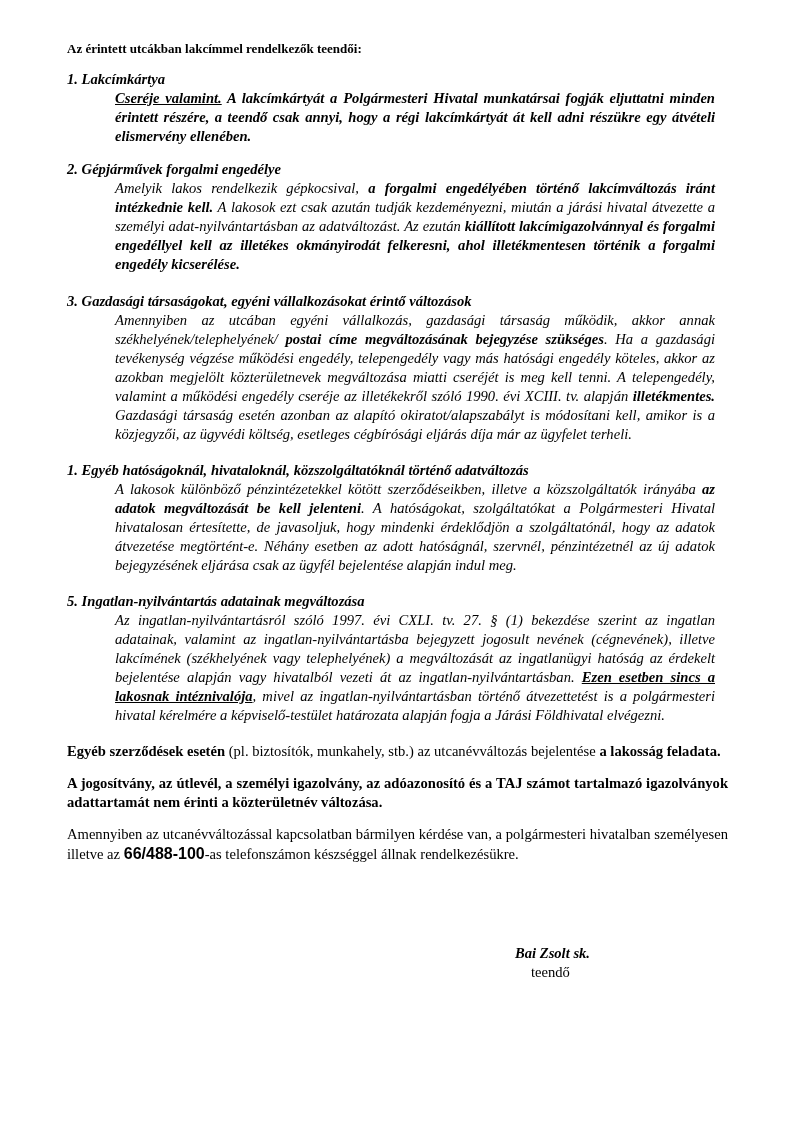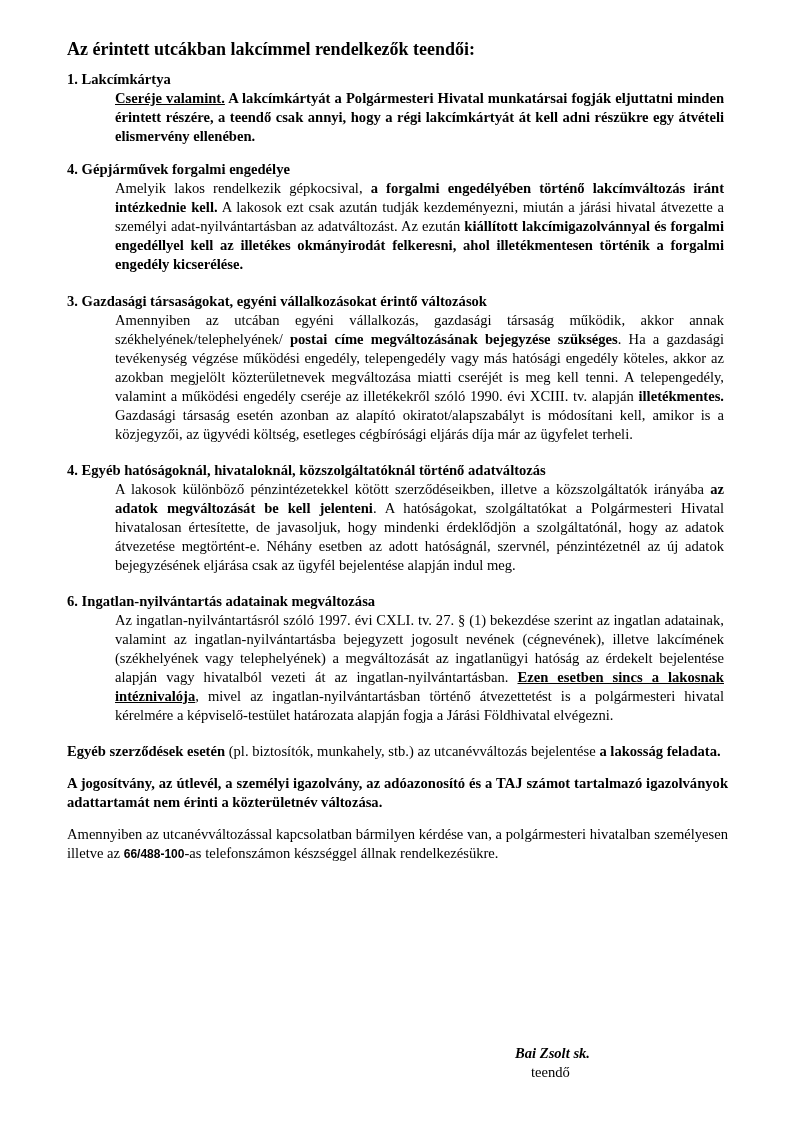--- a/index.html
+++ b/index.html
@@ -1,63 +1,63 @@
 <!DOCTYPE html>
 <html><head>
 <meta charset="utf-8">
 <style>
   html, body { margin: 0; padding: 0; background: #ffffff; }
   body { width: 794px; height: 1123px; position: relative; overflow: hidden;
          font-family: "Liberation Serif", "DejaVu Serif", serif; color: #000; }
   .page { position: absolute; left: 67px; top: 38px; width: 661px; font-size: 14.6px; line-height: 19px; }
-  .title { font-weight: bold; font-size: 18px; line-height: 22px; margin: 0 0 10px 0; }
-  .section { margin: 0 4px 16px 0; }
+  .title { font-weight: bold; font-size: 13px; line-height: 22px; margin: 0 0 10px 0; }
+  .section { margin: 0 13px 16px 0; font-style: italic; }
   .section-head { font-weight: bold; margin: 0; }
   .section-body { margin: 0 0 0 48px; text-align: justify; }
   .para { margin: 0 0 13px 0; text-align: justify; }
   .b { font-weight: bold; }
   .u { text-decoration: underline; }
-  .sans { font-family: "Liberation Sans", "DejaVu Sans", sans-serif; font-weight: bold; font-size: 12px; }
-  .sig { position: absolute; left: 515px; top: 1044px; font-size: 14.6px; line-height: 19px; }
+  .sans { font-family: "Liberation Sans", "DejaVu Sans", sans-serif; font-weight: bold; font-size: 16px; }
+  .sig { position: absolute; left: 515px; top: 944px; font-size: 14.6px; line-height: 19px; }
   .sig-name { font-weight: bold; font-style: italic; margin: 0; }
   .sig-role { margin: 0 0 0 16px; }
   #s1 { margin-bottom: 14px; }
   #s2 { margin-bottom: 18px; }
   #s3 { margin-bottom: 17px; }
   #s4 { margin-bottom: 17px; }
   #s5 { margin-bottom: 17px; }
 </style>
 </head>
 <body>
 
 <div class="page">
   <p class="title">Az érintett utcákban lakcímmel rendelkezők teendői:</p>
 
   <div class="section" id="s1">
     <p class="section-head">1. Lakcímkártya</p>
     <p class="section-body"><span class="b u">Cseréje valamint.</span><span class="b"> A lakcímkártyát a Polgármesteri Hivatal munkatársai fogják eljuttatni minden érintett részére, a teendő csak annyi, hogy a régi lakcímkártyát át kell adni részükre egy átvételi elismervény ellenében.</span></p>
   </div>
 
   <div class="section" id="s2">
-    <p class="section-head">4. Gépjárművek forgalmi engedélye</p>
+    <p class="section-head">2. Gépjárművek forgalmi engedélye</p>
     <p class="section-body"><span>Amelyik lakos rendelkezik gépkocsival, </span><span class="b">a forgalmi engedélyében történő lakcímváltozás iránt intézkednie kell.</span><span> A lakosok ezt csak azután tudják kezdeményezni, miután a járási hivatal átvezette a személyi adat-nyilvántartásban az adatváltozást. Az ezután </span><span class="b">kiállított lakcímigazolvánnyal és forgalmi engedéllyel kell az illetékes okmányirodát felkeresni, ahol illetékmentesen történik a forgalmi engedély kicserélése.</span></p>
   </div>
 
   <div class="section" id="s3">
     <p class="section-head">3. Gazdasági társaságokat, egyéni vállalkozásokat érintő változások</p>
     <p class="section-body"><span>Amennyiben az utcában egyéni vállalkozás, gazdasági társaság működik, akkor annak székhelyének/telephelyének/ </span><span class="b">postai címe megváltozásának bejegyzése szükséges</span><span>. Ha a gazdasági tevékenység végzése működési engedély, telepengedély vagy más hatósági engedély köteles, akkor az azokban megjelölt közterületnevek megváltozása miatti cseréjét is meg kell tenni. A telepengedély, valamint a működési engedély cseréje az illetékekről szóló 1990. évi XCIII. tv. alapján </span><span class="b">illetékmentes.</span><span> Gazdasági társaság esetén azonban az alapító okiratot/alapszabályt is módosítani kell, amikor is a közjegyzői, az ügyvédi költség, esetleges cégbírósági eljárás díja már az ügyfelet terheli.</span></p>
   </div>
 
   <div class="section" id="s4">
-    <p class="section-head">4. Egyéb hatóságoknál, hivataloknál, közszolgáltatóknál történő adatváltozás</p>
+    <p class="section-head">1. Egyéb hatóságoknál, hivataloknál, közszolgáltatóknál történő adatváltozás</p>
     <p class="section-body"><span>A lakosok különböző pénzintézetekkel kötött szerződéseikben, illetve a közszolgáltatók irányába </span><span class="b">az adatok megváltozását be kell jelenteni</span><span>. A hatóságokat, szolgáltatókat a Polgármesteri Hivatal hivatalosan értesítette, de javasoljuk, hogy mindenki érdeklődjön a szolgáltatónál, hogy az adatok átvezetése megtörtént-e. Néhány esetben az adott hatóságnál, szervnél, pénzintézetnél az új adatok bejegyzésének eljárása csak az ügyfél bejelentése alapján indul meg.</span></p>
   </div>
 
   <div class="section" id="s5">
-    <p class="section-head">6. Ingatlan-nyilvántartás adatainak megváltozása</p>
+    <p class="section-head">5. Ingatlan-nyilvántartás adatainak megváltozása</p>
     <p class="section-body"><span>Az ingatlan-nyilvántartásról szóló 1997. évi CXLI. tv. 27. § (1) bekezdése szerint az ingatlan adatainak, valamint az ingatlan-nyilvántartásba bejegyzett jogosult nevének (cégnevének), illetve lakcímének (székhelyének vagy telephelyének) a megváltozását az ingatlanügyi hatóság az érdekelt bejelentése alapján vagy hivatalból vezeti át az ingatlan-nyilvántartásban. </span><span class="b u">Ezen esetben sincs a lakosnak intéznivalója</span><span>, mivel az ingatlan-nyilvántartásban történő átvezettetést is a polgármesteri hivatal kérelmére a képviselő-testület határozata alapján fogja a Járási Földhivatal elvégezni.</span></p>
   </div>
 
   <p class="para"><span class="b">Egyéb szerződések esetén</span><span> (pl. biztosítók, munkahely, stb.) az utcanévváltozás bejelentése </span><span class="b">a lakosság feladata.</span></p>
   <p class="para"><span class="b">A jogosítvány, az útlevél, a személyi igazolvány, az adóazonosító és a TAJ számot tartalmazó igazolványok adattartamát nem érinti a közterületnév változása.</span></p>
   <p class="para"><span>Amennyiben az utcanévváltozással kapcsolatban bármilyen kérdése van, a polgármesteri hivatalban személyesen illetve az </span><span class="sans">66/488-100</span><span>-as telefonszámon készséggel állnak rendelkezésükre.</span></p>
 </div>
 
 <div class="sig">
   <p class="sig-name">Bai Zsolt sk.</p>

